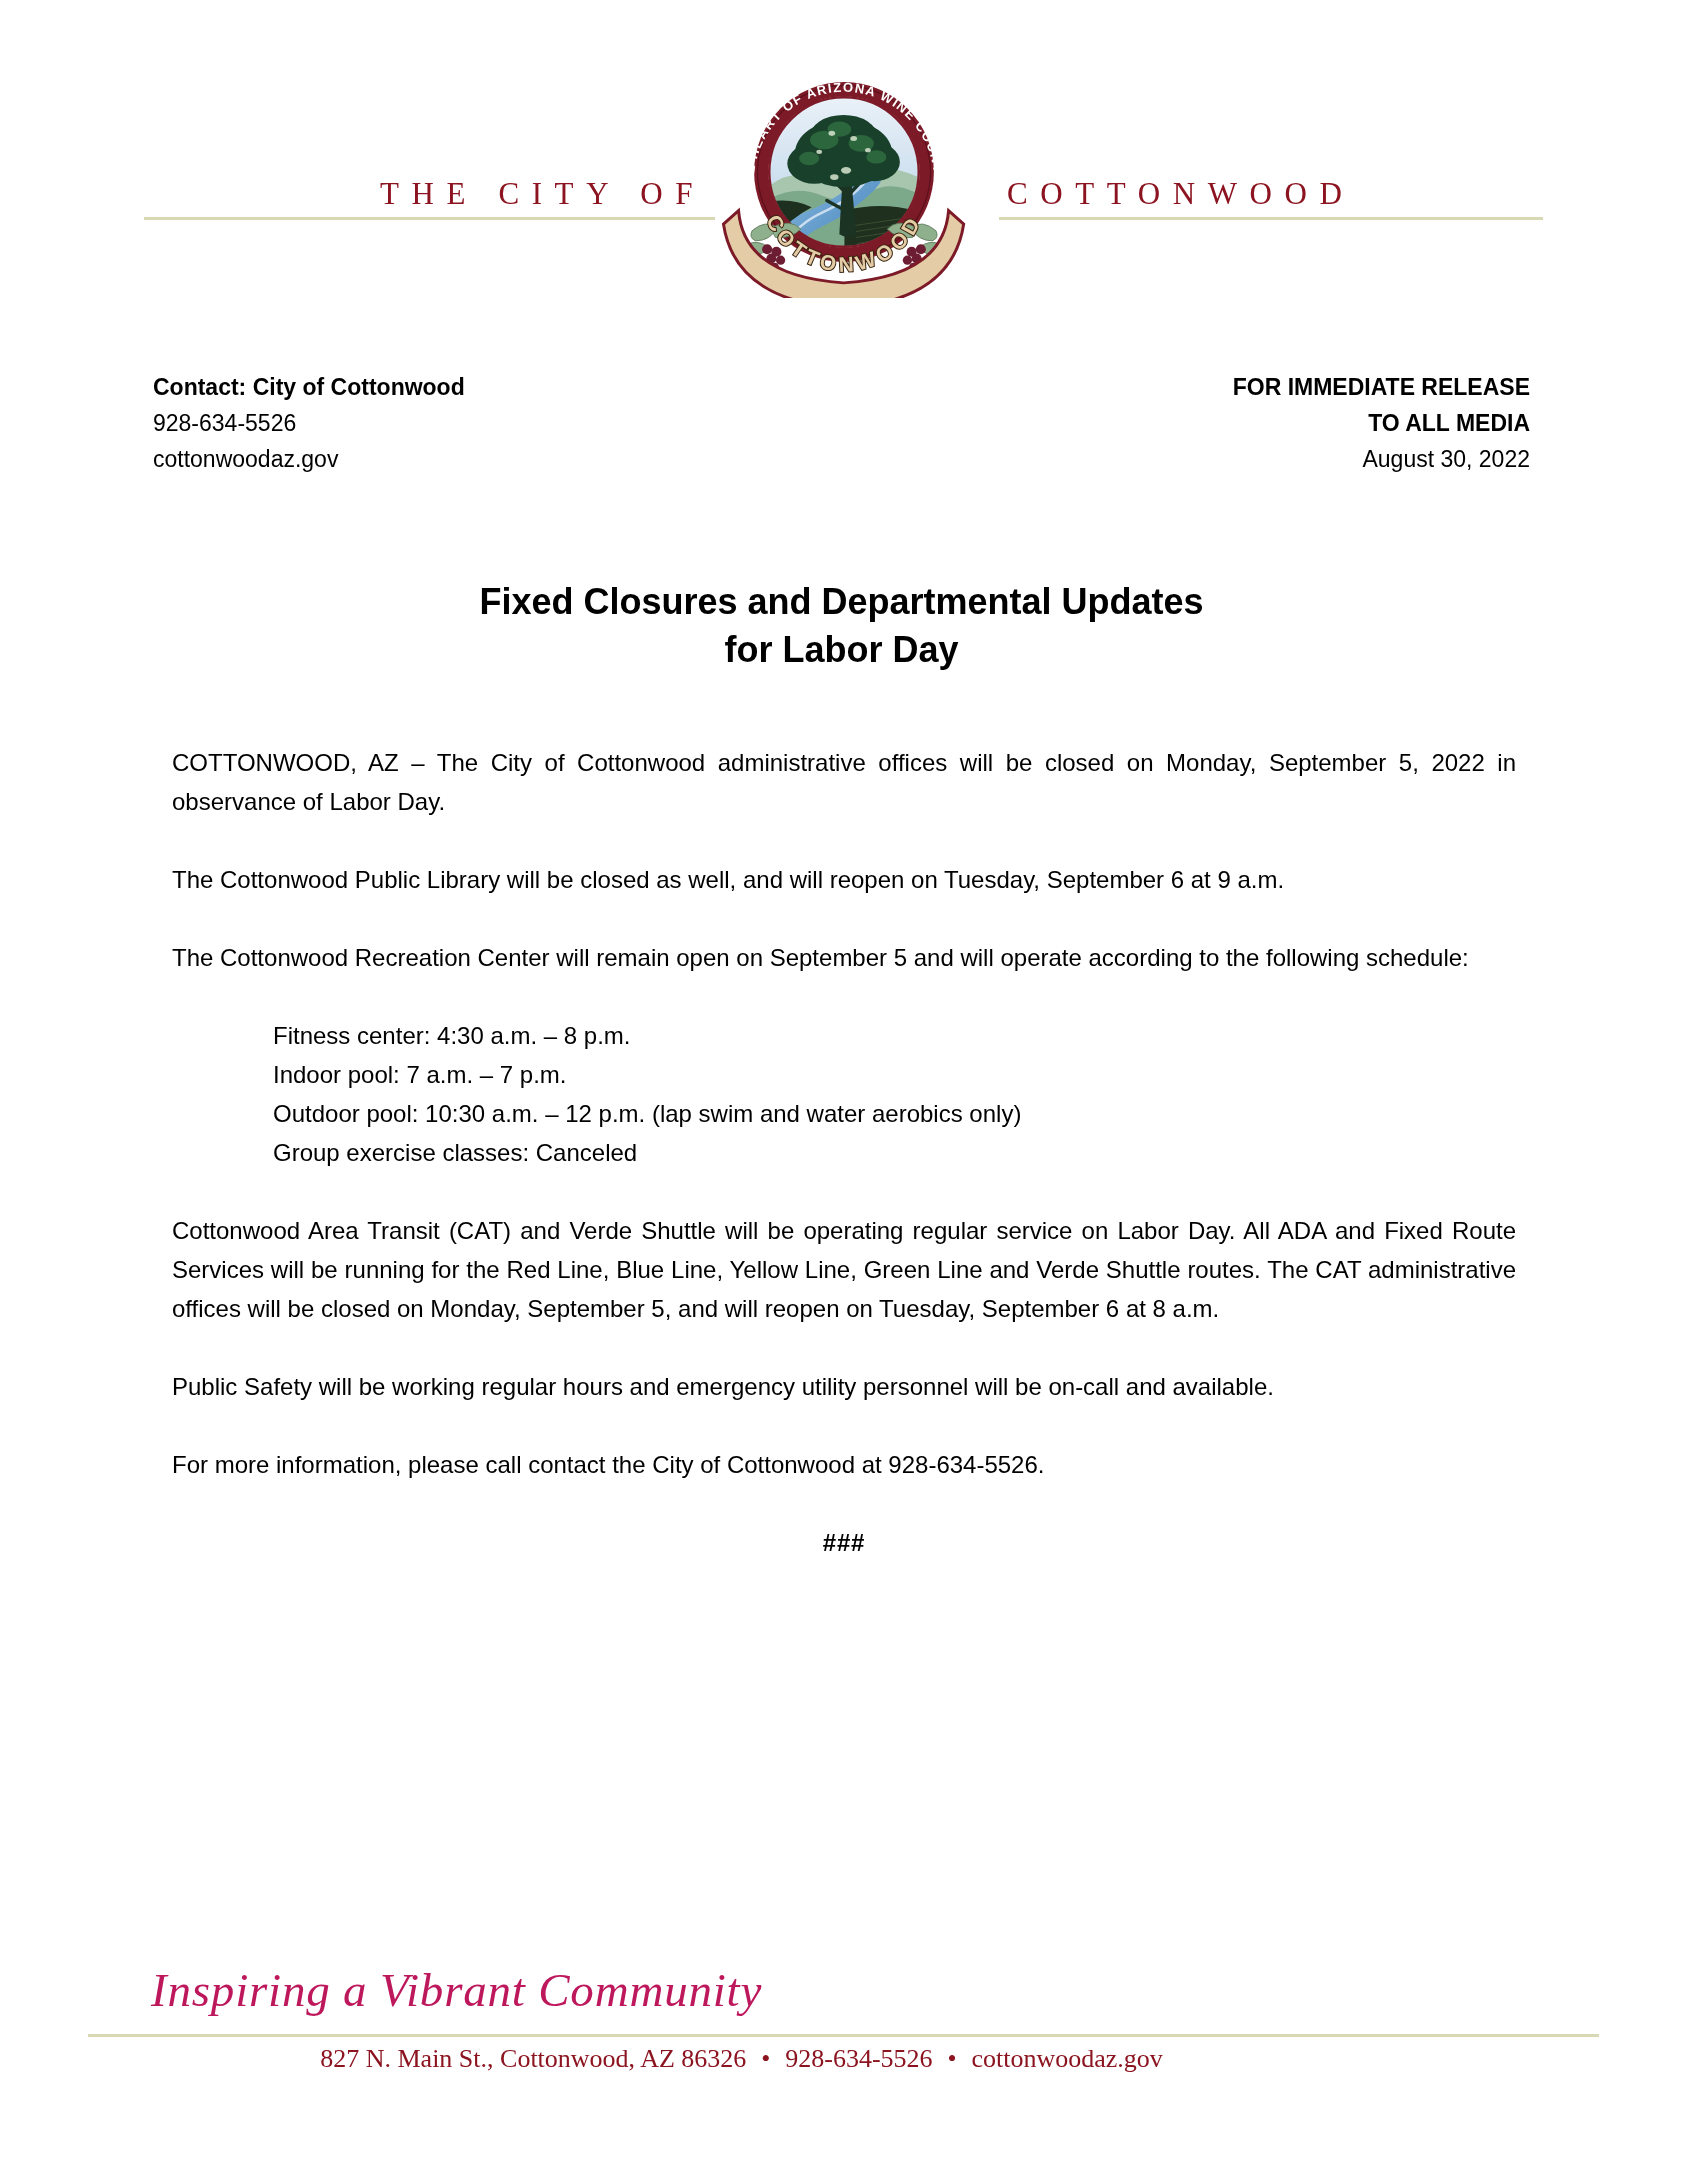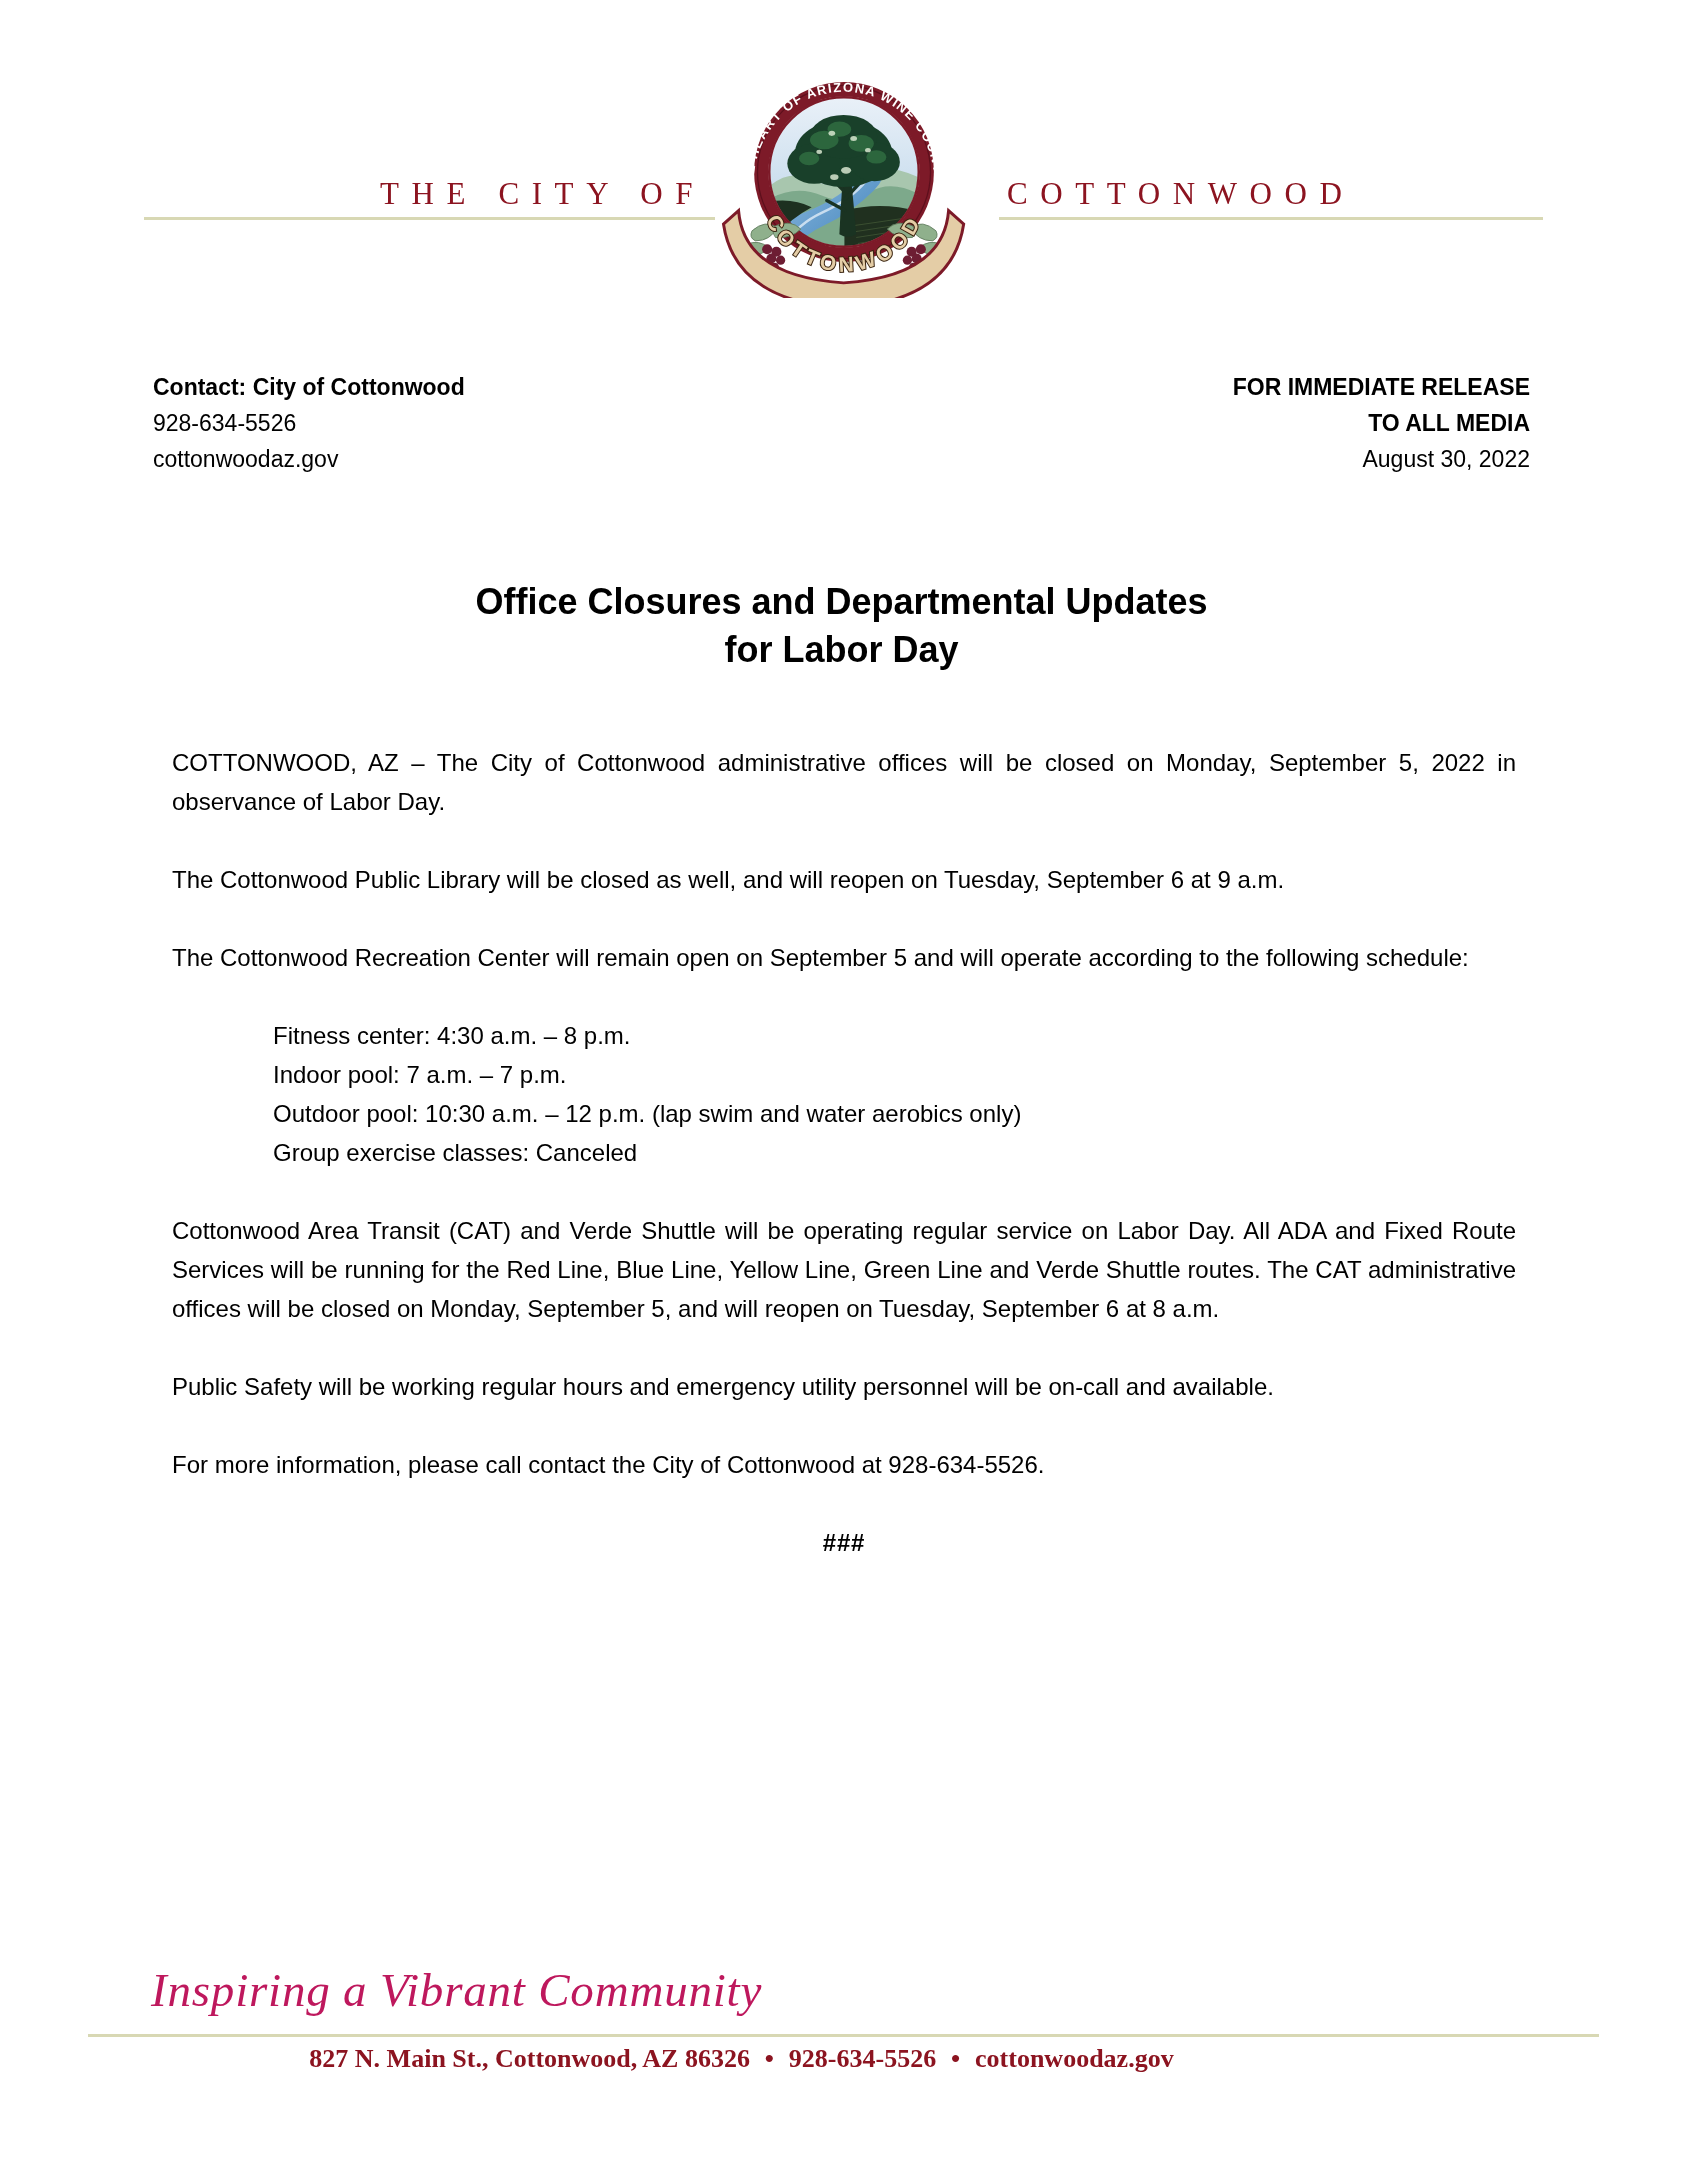--- a/index.html
+++ b/index.html
@@ -144,21 +144,20 @@
     left: 0;
     top: 2044px;
     width: 1374px;
     text-align: center;
     padding-left: 109px;
     box-sizing: border-box;
     font-family: "Liberation Serif", serif;
     font-size: 26px;
     color: #8c1420;
     white-space: nowrap;
-    font-weight: bold;
   }
   .dot { padding: 0 8.4px; }
 </style>
 </head>
 <body>
 
 <div class="page">
 
   <div class="letterhead">
 
@@ -288,21 +287,21 @@
       <div>cottonwoodaz.gov</div>
     </div>
     <div class="meta-col meta-right">
       <div class="meta-b">FOR IMMEDIATE RELEASE</div>
       <div class="meta-b">TO ALL MEDIA</div>
       <div>August 30, 2022</div>
     </div>
   </div>
 
   <div class="headline">
-    <div>Office Closures and Departmental Updates</div>
+    <div>Fixed Closures and Departmental Updates</div>
     <div>for Labor Day</div>
   </div>
 
   <div class="body">
     <p>COTTONWOOD, AZ – The City of Cottonwood administrative offices will be closed on Monday, September 5, 2022 in observance of Labor Day.</p>
     <p class="nojust">The Cottonwood Public Library will be closed as well, and will reopen on Tuesday, September 6 at 9 a.m.</p>
     <p>The Cottonwood Recreation Center will remain open on September 5 and will operate according to the following schedule:</p>
     <ul class="sched">
       <li>Fitness center: 4:30 a.m. – 8 p.m.</li>
       <li>Indoor pool: 7 a.m. – 7 p.m.</li>

